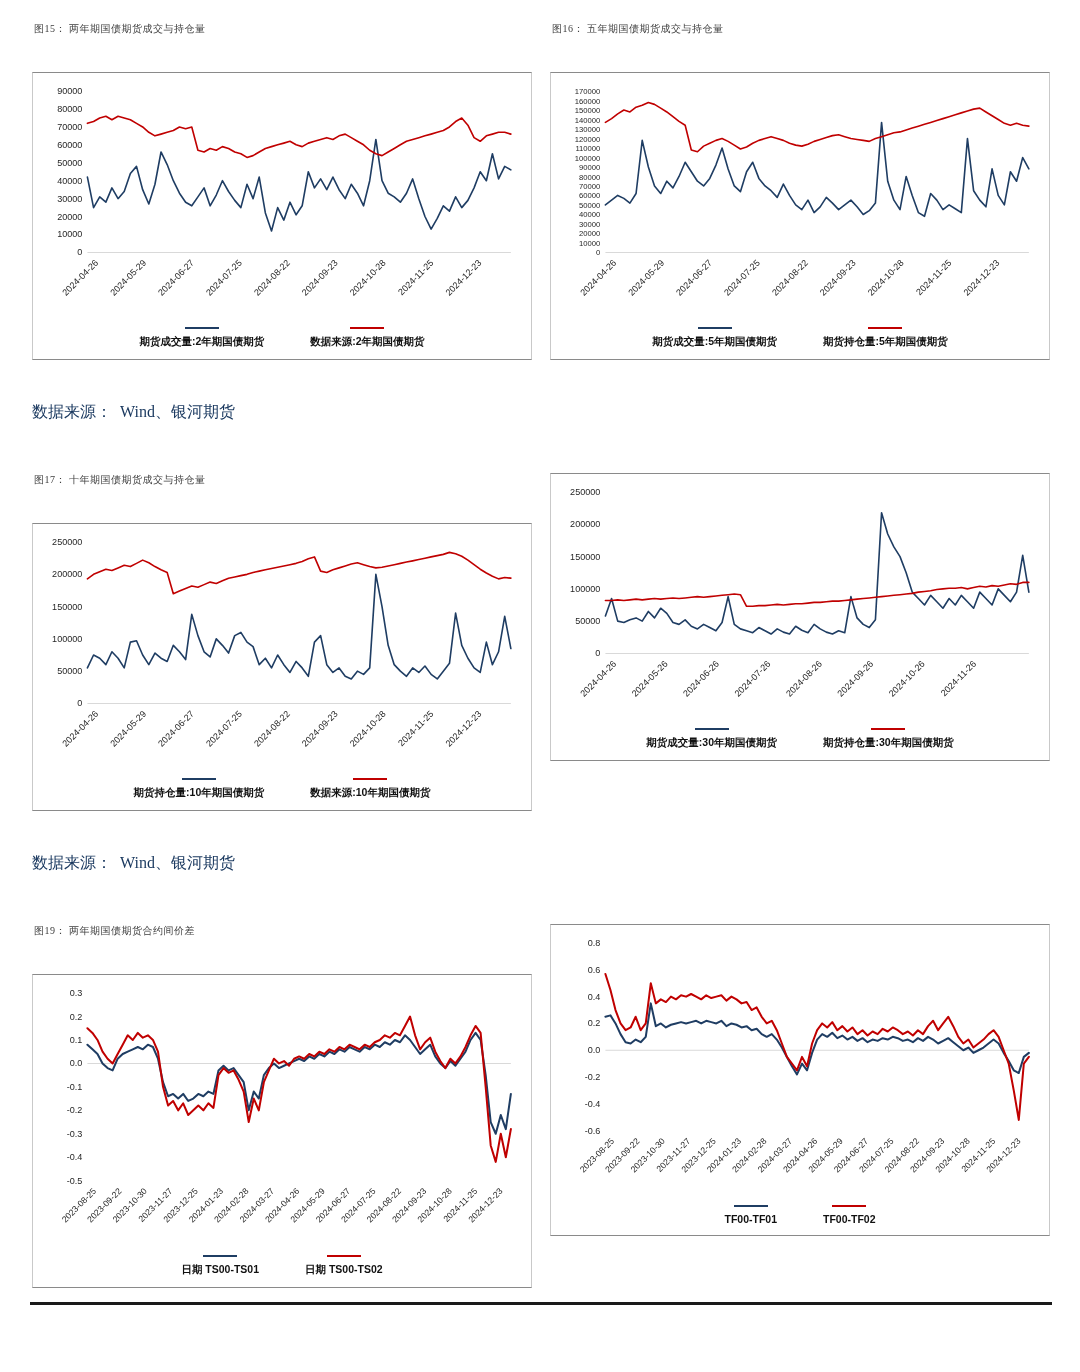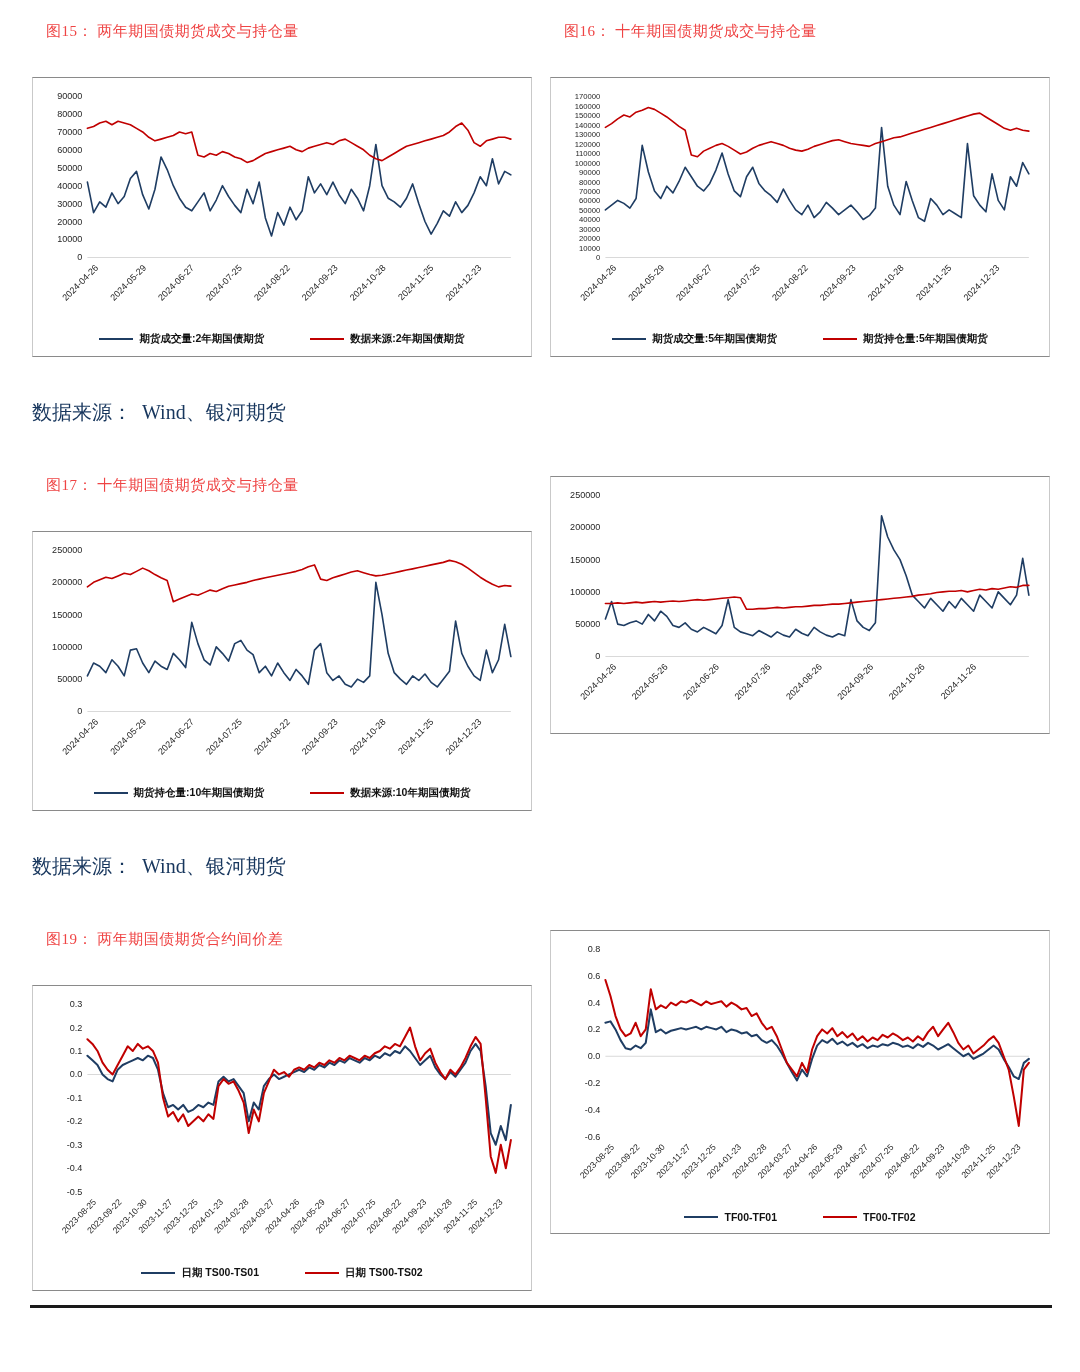--- a/index.html
+++ b/index.html
@@ -6,22 +6,22 @@
   .page{
     width:1080px;height:1372px;box-sizing:border-box;
     padding:22px 30px 0 32px;
     background:#ffffff;
     font-family:"Liberation Serif","DejaVu Serif",serif;
     color:#17365d;
     overflow:hidden;
   }
   .fig-row{display:grid;grid-template-columns:1fr 1fr;column-gap:18px;}
   .fig-title{
-    font-size:15px;font-weight:400;color:#ef4444;
-    margin:0 0 36px 14px;letter-spacing:0.5px;white-space:pre-wrap;
+    font-size:10px;font-weight:400;color:#404040;
+    margin:0 0 36px 2px;letter-spacing:0.5px;white-space:pre-wrap;
   }
   .chart-cell{
     border:1px solid #c9c9c9;
     border-top:1px solid #8a8a8a;
     border-bottom:1px solid #8a8a8a;
     padding:8px 4px 4px 4px;
     background:#ffffff;
   }
   .chart-cell svg{display:block;width:100%;height:auto;}
   .tick{
@@ -29,24 +29,24 @@
     fill:#262626;font-size:9px;
   }
   .tick.small{font-size:7.6px;}
   .tick.xsmall{font-size:8.6px;}
   .legend{
     display:flex;justify-content:center;align-items:center;gap:46px;
     font-family:"Liberation Sans","DejaVu Sans",sans-serif;
     font-size:10.5px;font-weight:700;color:#111111;
     margin:2px 0 6px 0;
   }
-  .legend-item{display:flex;align-items:center;gap:6px;}
+  .legend-item{display:flex;align-items:center;gap:6px;flex-direction:column;}
   .legend-swatch{display:inline-block;width:34px;height:2px;}
   .source{
-    font-size:20px;color:#17365d;margin:42px 0 50px 0;white-space:pre-wrap;
+    font-size:16px;color:#17365d;margin:42px 0 50px 0;white-space:pre-wrap;
   }
   .bottom-rule{
     border:none;border-top:3px solid #1a1a1a;margin:14px -2px 0 -2px;
   }
 </style>
 </head>
 <body>
 
 <div class="page">
 
@@ -84,21 +84,21 @@
               <span>期货成交量:2年期国债期货</span>
             </span>
             <span class="legend-item">
               <span class="legend-swatch" style="background: rgb(192, 0, 0);"></span>
               <span>数据来源:2年期国债期货</span>
             </span>
           </div>
       </div>
     </section>
     <section>
-      <h3 class="fig-title">图16： 十年期国债期货成交与持仓量</h3>
+      <h3 class="fig-title">图16： 五年期国债期货成交与持仓量</h3>
       <div class="chart-cell">
         <svg viewBox="0 0 486 242">
             <text x="45" y="173" text-anchor="end" class="tick small">0</text>
             <text x="45" y="163.58823529411765" text-anchor="end" class="tick small">10000</text>
             <text x="45" y="154.1764705882353" text-anchor="end" class="tick small">20000</text>
             <text x="45" y="144.76470588235293" text-anchor="end" class="tick small">30000</text>
             <text x="45" y="135.35294117647058" text-anchor="end" class="tick small">40000</text>
             <text x="45" y="125.94117647058823" text-anchor="end" class="tick small">50000</text>
             <text x="45" y="116.52941176470588" text-anchor="end" class="tick small">60000</text>
             <text x="45" y="107.11764705882354" text-anchor="end" class="tick small">70000</text>
@@ -191,20 +191,30 @@
             <text text-anchor="end" class="tick" transform="translate(112.3,181) rotate(-45)">2024-05-26</text>
             <text text-anchor="end" class="tick" transform="translate(163.3,181) rotate(-45)">2024-06-26</text>
             <text text-anchor="end" class="tick" transform="translate(214.3,181) rotate(-45)">2024-07-26</text>
             <text text-anchor="end" class="tick" transform="translate(265.3,181) rotate(-45)">2024-08-26</text>
             <text text-anchor="end" class="tick" transform="translate(316.3,181) rotate(-45)">2024-09-26</text>
             <text text-anchor="end" class="tick" transform="translate(367.3,181) rotate(-45)">2024-10-26</text>
             <text text-anchor="end" class="tick" transform="translate(418.3,181) rotate(-45)">2024-11-26</text>
             <polyline points="50.0,132.9 56.1,115.6 62.2,138.0 68.3,139.3 74.3,136.7 80.4,134.8 86.5,138.0 92.6,128.4 98.7,134.8 104.8,125.2 110.9,130.3 117.0,139.3 123.0,141.2 129.1,136.7 135.2,143.1 141.3,145.7 147.4,141.2 153.5,144.4 159.6,147.6 165.7,139.3 171.7,113.7 177.8,141.2 183.9,145.7 190.0,147.6 196.1,149.5 202.2,144.4 208.3,147.6 214.3,150.8 220.4,145.7 226.5,148.9 232.6,150.8 238.7,143.1 244.8,147.0 250.9,149.5 257.0,141.2 263.0,145.7 269.1,148.9 275.2,150.8 281.3,147.6 287.4,149.5 293.5,113.7 299.6,134.8 305.7,141.2 311.7,144.4 317.8,136.7 323.9,30.5 330.0,51.6 336.1,64.4 342.2,74.0 348.3,90.0 354.3,109.2 360.4,115.6 366.5,122.0 372.6,112.4 378.7,118.8 384.8,125.2 390.9,115.6 397.0,122.0 403.0,112.4 409.1,118.8 415.2,125.2 421.3,109.2 427.4,115.6 433.5,122.0 439.6,106.0 445.7,112.4 451.7,118.8 457.8,109.2 463.9,72.7 470.0,109.2" fill="none" stroke="#1f3d63" stroke-width="1.6" stroke-linejoin="round" stroke-linecap="round"></polyline>
             <polyline points="50.0,117.5 56.1,117.5 62.2,116.9 68.3,117.5 74.3,116.9 80.4,116.2 86.5,116.9 92.6,116.2 98.7,115.6 104.8,116.2 110.9,115.6 117.0,115.0 123.0,115.6 129.1,115.0 135.2,114.3 141.3,113.7 147.4,114.3 153.5,113.7 159.6,113.0 165.7,112.4 171.7,111.8 177.8,111.1 183.9,111.8 190.0,123.3 196.1,123.3 202.2,122.6 208.3,122.6 214.3,122.0 220.4,121.4 226.5,122.0 232.6,121.4 238.7,120.7 244.8,120.7 250.9,120.1 257.0,119.4 263.0,119.4 269.1,118.8 275.2,118.2 281.3,118.2 287.4,117.5 293.5,116.9 299.6,116.2 305.7,115.6 311.7,115.0 317.8,114.3 323.9,113.7 330.0,113.0 336.1,112.4 342.2,111.8 348.3,111.1 354.3,110.5 360.4,109.2 366.5,108.6 372.6,107.9 378.7,106.6 384.8,106.0 390.9,105.4 397.0,105.4 403.0,104.7 409.1,106.0 415.2,104.7 421.3,103.4 427.4,104.1 433.5,102.8 439.6,103.4 445.7,102.2 451.7,100.9 457.8,101.5 463.9,99.6 470.0,99.6" fill="none" stroke="#c00000" stroke-width="1.6" stroke-linejoin="round" stroke-linecap="round"></polyline>
           </svg>
+        <div class="legend">
+            <span class="legend-item">
+              <span class="legend-swatch" style="background: rgb(31, 61, 99);"></span>
+              <span>期货成交量:30年期国债期货</span>
+            </span>
+            <span class="legend-item">
+              <span class="legend-swatch" style="background: rgb(192, 0, 0);"></span>
+              <span>期货持仓量:30年期国债期货</span>
+            </span>
+          </div>
       </div>
     </section>
   </div>
 
   <p class="source">数据来源：  Wind、银河期货</p>
 
   <div class="fig-row">
     <section>
       <h3 class="fig-title">图19： 两年期国债期货合约间价差</h3>
       <div class="chart-cell">

